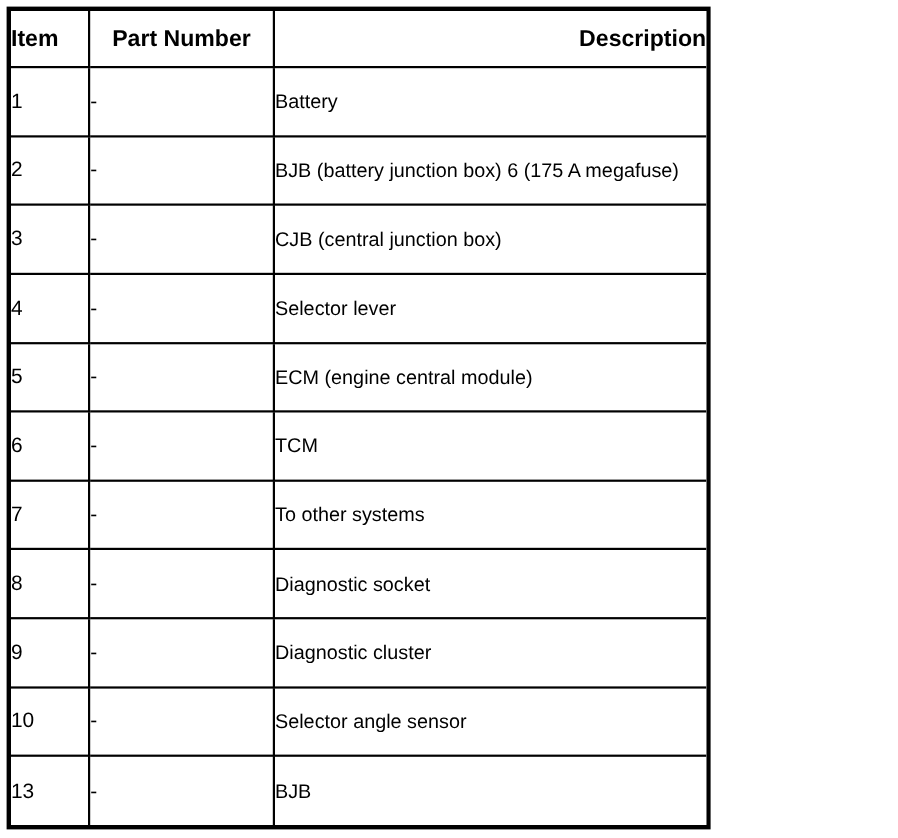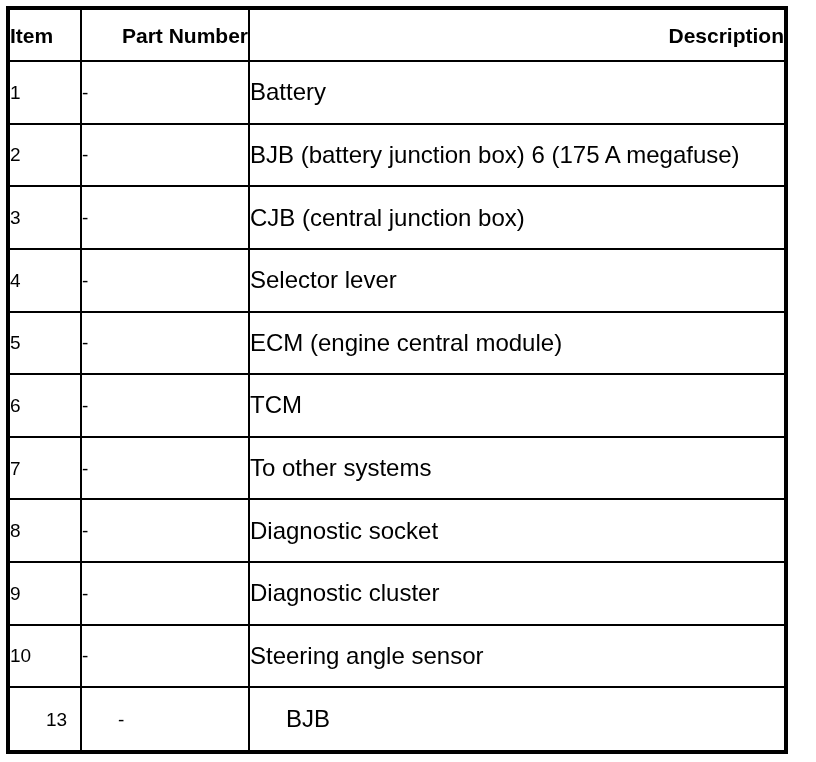--- a/index.html
+++ b/index.html
@@ -20,21 +20,21 @@
     width: 816px;
     height: 762px;
     background: #ffffff;
   }
 
   
   .parts-table-wrap {
     position: absolute;
     left: 6px;
     top: 6px;
-    width: 782px;
+    width: 640px;
     height: 748px;
     box-sizing: border-box;
     border: 4px solid #000000;
     background: #ffffff;
   }
 
   table.parts-table {
     width: 100%;
     height: 100%;
     border-collapse: collapse;
@@ -54,53 +54,52 @@
     padding: 0;
     vertical-align: middle;
     background: #ffffff;
   }
   table.parts-table th:last-child,
   table.parts-table td:last-child {
     border-right: 0;
   }
   table.parts-table tr:last-child td {
     border-bottom: 0;
-    padding-left: 36px;
   }
 
   
   thead tr th {
     height: 50px;
     font-size: 21px;
     font-weight: bold;
     font-stretch: condensed;
     letter-spacing: 0px;
     line-height: 1;
   }
   th.h-item  { text-align: left;   padding-left: 8px; }
-  th.h-part  { text-align: right;   padding-left: 9px; }
+  th.h-part  { text-align: center;   padding-left: 9px; }
   th.h-desc  { text-align: right; }
 
   
   tbody tr { height: 53.4px; }
 
   td.cell-item {
     font-size: 19px;
     text-align: left;
     padding-left: 13px;
     line-height: 1;
   }
   td.cell-part {
     font-size: 19px;
     text-align: left;
     padding-left: 9px;
     line-height: 1;
   }
   td.cell-desc {
-    font-size: 24px;
+    font-size: 18px;
     text-align: left;
     padding-left: 12px;
     padding-right: 4px;
     line-height: 1;
     white-space: nowrap;
   }
 </style>
 </head>
 <body>
 
@@ -162,21 +161,21 @@
           <td class="cell-desc">Diagnostic socket</td>
         </tr>
         <tr>
           <td class="cell-item">9</td>
           <td class="cell-part">-</td>
           <td class="cell-desc">Diagnostic cluster</td>
         </tr>
         <tr>
           <td class="cell-item">10</td>
           <td class="cell-part">-</td>
-          <td class="cell-desc">Steering angle sensor</td>
+          <td class="cell-desc">Selector angle sensor</td>
         </tr>
         <tr>
           <td class="cell-item">13</td>
           <td class="cell-part">-</td>
           <td class="cell-desc">BJB</td>
         </tr>
       </tbody>
     </table>
   </div>
 

